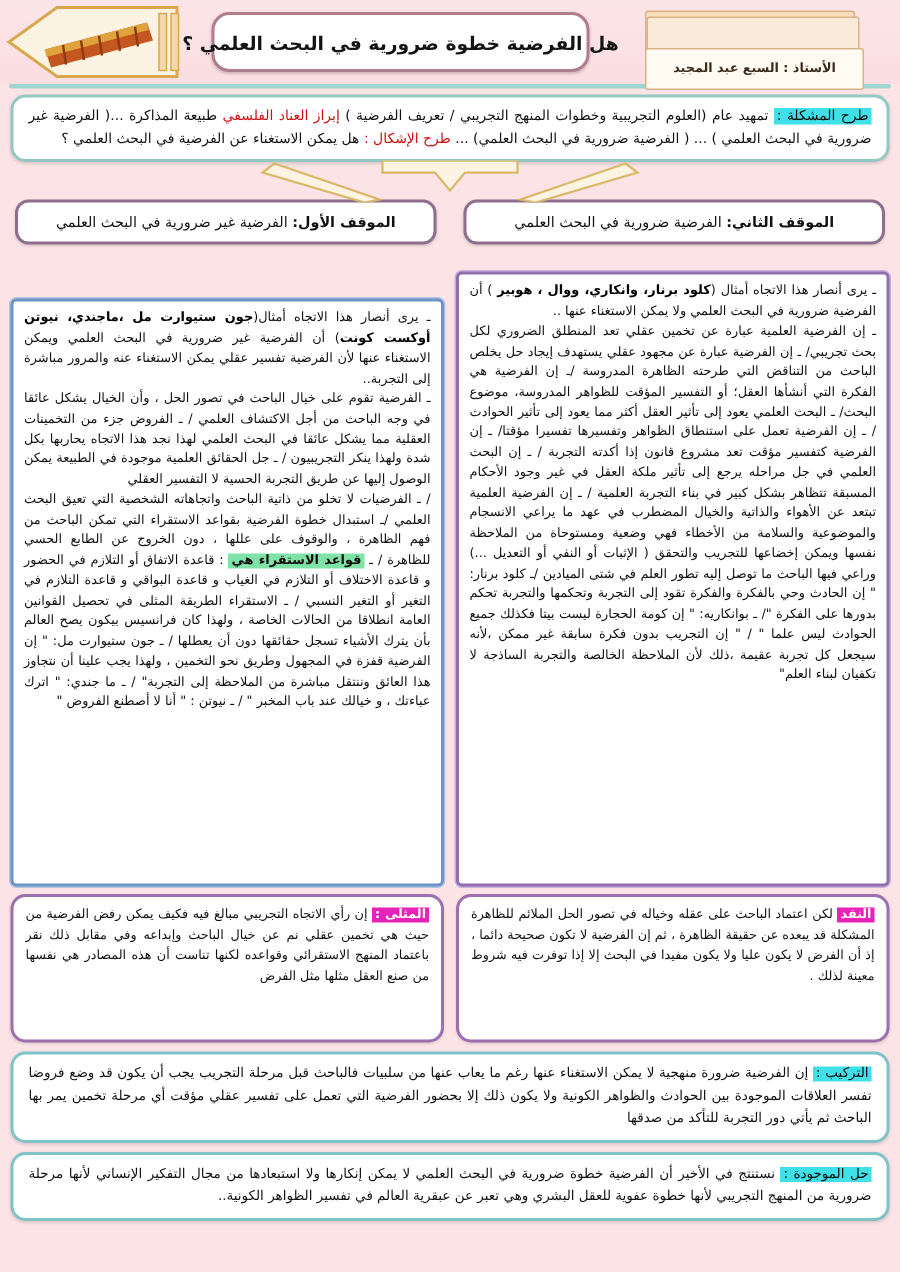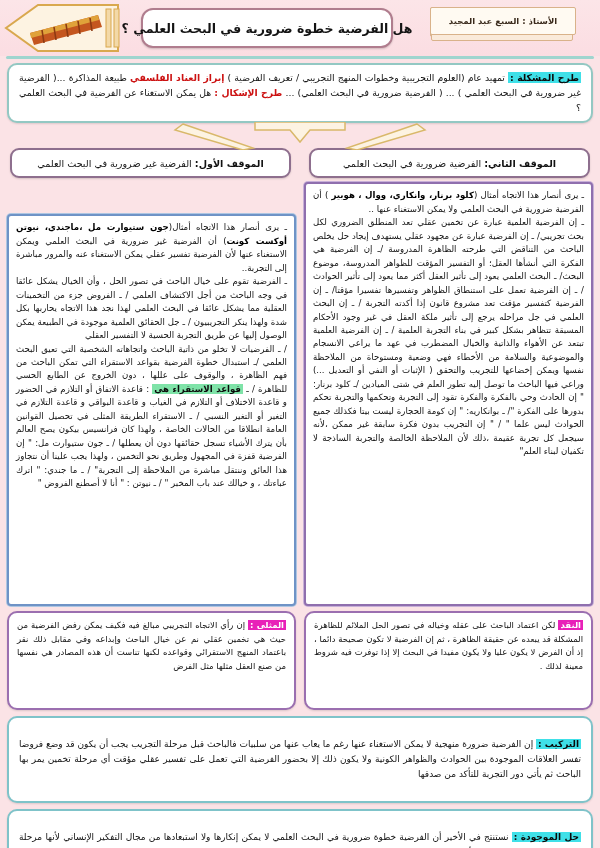--- a/index.html
+++ b/index.html
@@ -35,21 +35,21 @@
   }
   .author-stack .sheet {
     position: absolute;
     background: #fdf6ec;
     border: 1px solid #d9b28a;
     border-radius: 2px;
   }
   .author-stack .s1 { top: 0px;  right: 6px;  width: 140px; height: 30px; background:#f7ddb9; }
   .author-stack .s2 { top: 4px;  right: 3px;  width: 142px; height: 30px; background:#faeada; }
   .author-stack .s3 {
-    top: 0; right: 0px; width: 146px; height: 28px;
+    top: 25px; right: 0px; width: 146px; height: 28px;
     background: #fffaf2;
     display: flex; align-items: center; justify-content: center;
   }
   .author-text {
     font-size: 8.5px;
     color: #3a2a1c;
     font-weight: bold;
     white-space: nowrap;
   }
 
@@ -108,37 +108,37 @@
   p.body {
     font-size: 9.3px;
     line-height: 1.62;
     color: #111111;
     text-align: justify;
     text-justify: inter-word;
   }
 
   .hl-cyan {
     background: #3fe0e8;
-    font-weight: bold;
+    font-weight: normal;
     color: #0a0a0a;
     padding: 0 2px;
   }
   .hl-green {
     background: #7fe3a8;
     font-weight: bold;
     color: #0a0a0a;
     padding: 0 2px;
   }
   .hl-magenta {
     background: #e821b8;
     font-weight: bold;
     color: #ffffff;
     padding: 0 2px;
   }
-  .red-b { color: #cc1111; font-weight: bold; }
+  .red-b { color: #cc1111; font-weight: normal; }
   .bold  { font-weight: bold; color: #000; }
 
   
   .split-arrows {
     position: relative;
     height: 26px;
     margin: 1px 0 0 0;
   }
   .split-arrows svg { position: absolute; left: 50%; transform: translateX(-50%); top: -2px; }
 
@@ -176,21 +176,21 @@
   }
   .col {
     flex: 1;
     background: #ffffff;
     border: 2px solid #6f93c6;
     border-radius: 4px;
     padding: 5px 7px;
     overflow: hidden;
     position: relative;
   }
-  .col.left  { border-color: #8f6fae; box-shadow: inset 0 0 0 1px #ffffff, 0 0 0 1px #c8b0d8; }
+  .col.left  { border-color: #8f6fae; box-shadow: inset 0 0 0 1px #ffffff, 0 0 0 1px #c8b0d8; margin-top: 14px; }
   .col.right { border-color: #6f93c6; box-shadow: inset 0 0 0 1px #ffffff, 0 0 0 1px #aec6e2; margin-top: 32px; }
 
   .col p.body { font-size: 8.6px; line-height: 1.57; }
 
   
   .crit-row {
     display: flex;
     gap: 8px;
     padding: 5px 7px 0 7px;
     height: 104px;
@@ -205,21 +205,21 @@
     overflow: hidden;
   }
   .crit p.body { font-size: 8.5px; line-height: 1.6; }
 
   
   .bottom-box {
     margin: 6px 7px 0 7px;
     background: #ffffff;
     border: 2px solid #7fc3c9;
     border-radius: 10px;
-    padding: 19px 10px;
+    padding: 6px 10px;
     box-shadow: 0 1px 2px rgba(0,0,0,.12);
   }
   .bottom-box p.body { font-size: 9px; line-height: 1.66; }
 </style>
 </head>
 <body>
 
 <div class="header">
 
   <div class="author-stack">

